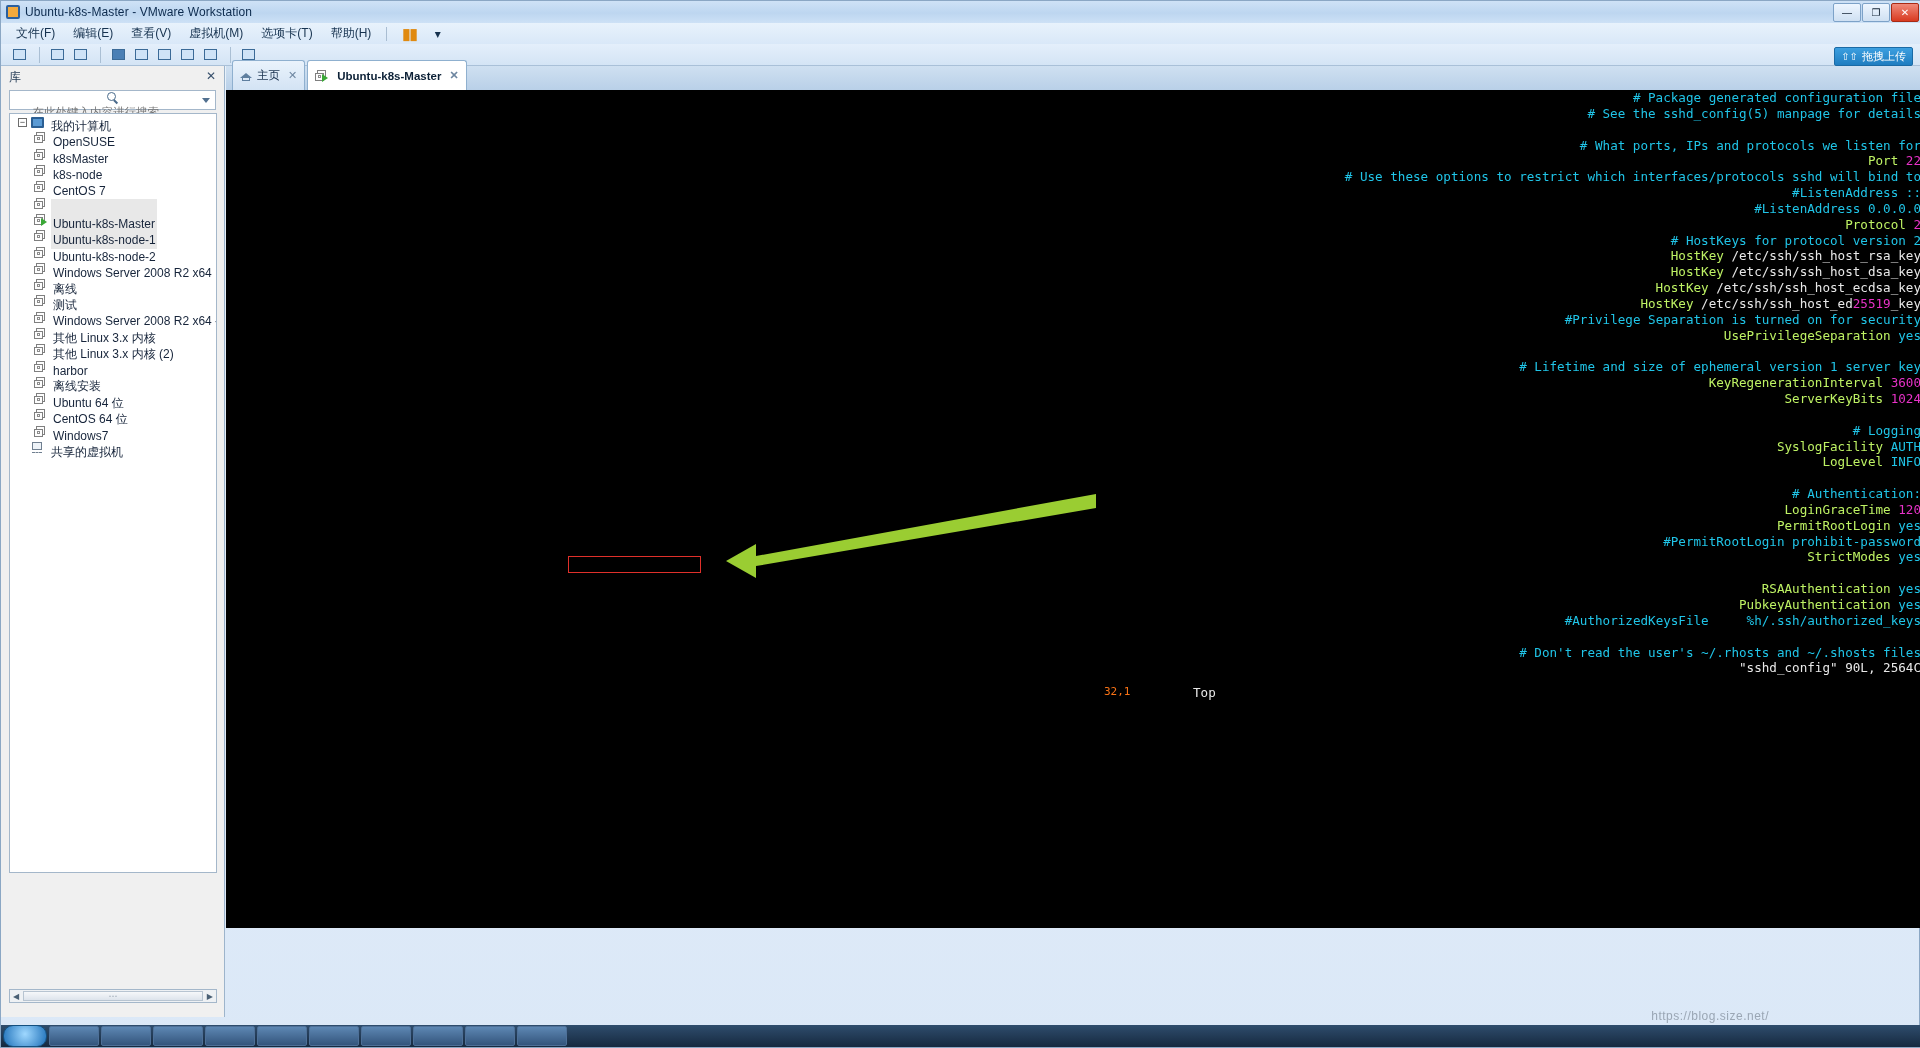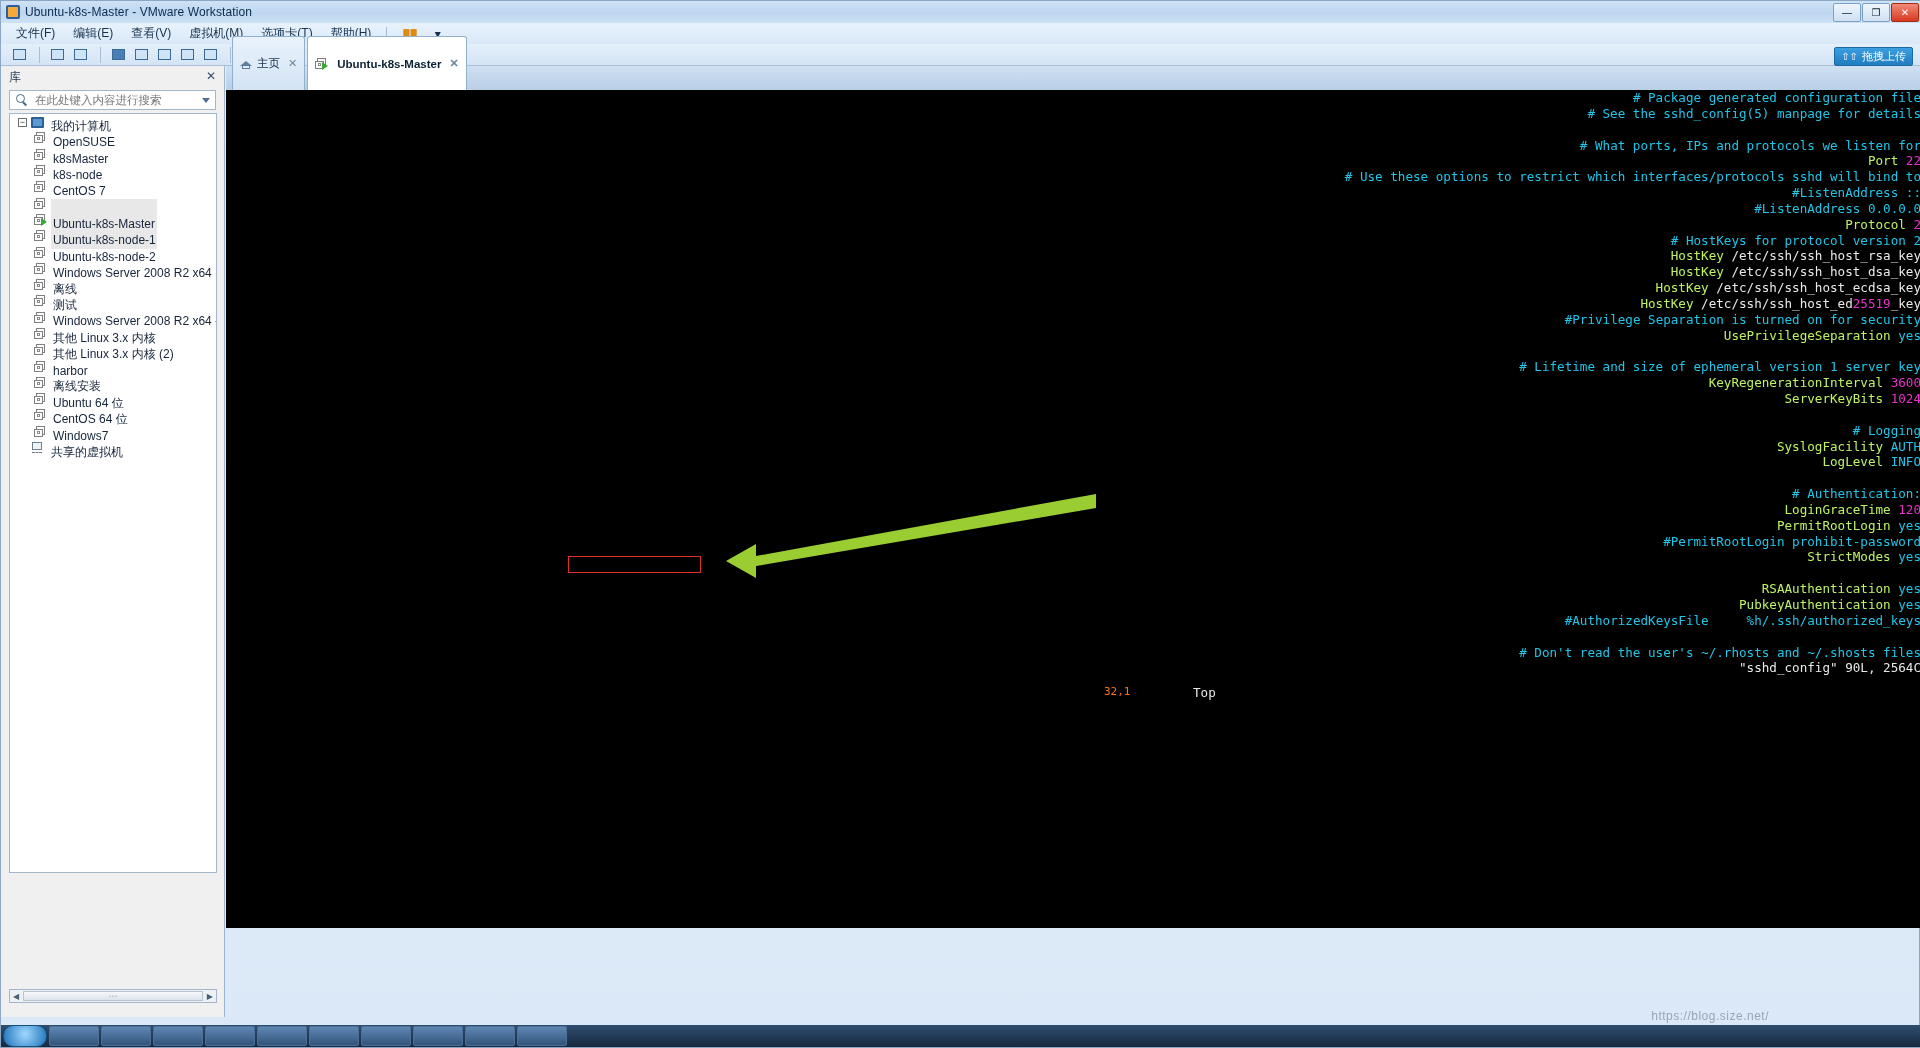--- a/index.html
+++ b/index.html
@@ -91,20 +91,21 @@
   }
   #library-header {
     height:22px; display:flex; align-items:center; padding-left:8px;
     font-size:12px; color:#1d3550; position:relative;
   }
   #library-header .lib-close { position:absolute; right:8px; top:3px; font-size:12px; color:#37506c;}
   #library-search {
     margin:2px 8px 0 8px; height:20px; background:#ffffff;
     border:1px solid #a4b7ca; display:flex; align-items:center; box-sizing:border-box;
     position:relative;
+    flex-direction:column;
   }
   #library-search .search-ico {
     width:14px;height:14px;margin:0 4px 0 5px; position:relative; flex:0 0 auto;
   }
   #library-search .search-ico::before{
     content:""; position:absolute; left:1px; top:1px; width:7px;height:7px;
     border:1.5px solid #4a6b8c; border-radius:50%;
   }
   #library-search .search-ico::after{
     content:""; position:absolute; left:8px; top:8px; width:5px;height:1.5px;
@@ -187,21 +188,21 @@
   }
 
   
   #tab-strip {
     position:absolute; left:225px; top:65px; width:1695px; height:24px;
     background:linear-gradient(180deg,#cfe0f1,#b9d0e8);
     display:flex; align-items:flex-end; padding-left:6px; box-sizing:border-box;
   }
   .tab {
     height:21px; display:flex; align-items:center; gap:5px;
-    padding:16px 7px; margin-right:2px; font-size:11.5px;
+    padding:4px 7px; margin-right:2px; font-size:11.5px;
     border:1px solid #8fb0cf; border-bottom:none;
     border-radius:3px 3px 0 0;
     background:linear-gradient(180deg,#eaf3fc,#d3e3f4);
     color:#1b3category;
     color:#1b3350; white-space:nowrap;
   }
   .tab.active {
     background:#ffffff; color:#0c2036; font-weight:bold;
   }
   .tab .tab-close { color:#6d86a0; font-size:11px; margin-left:3px;}

